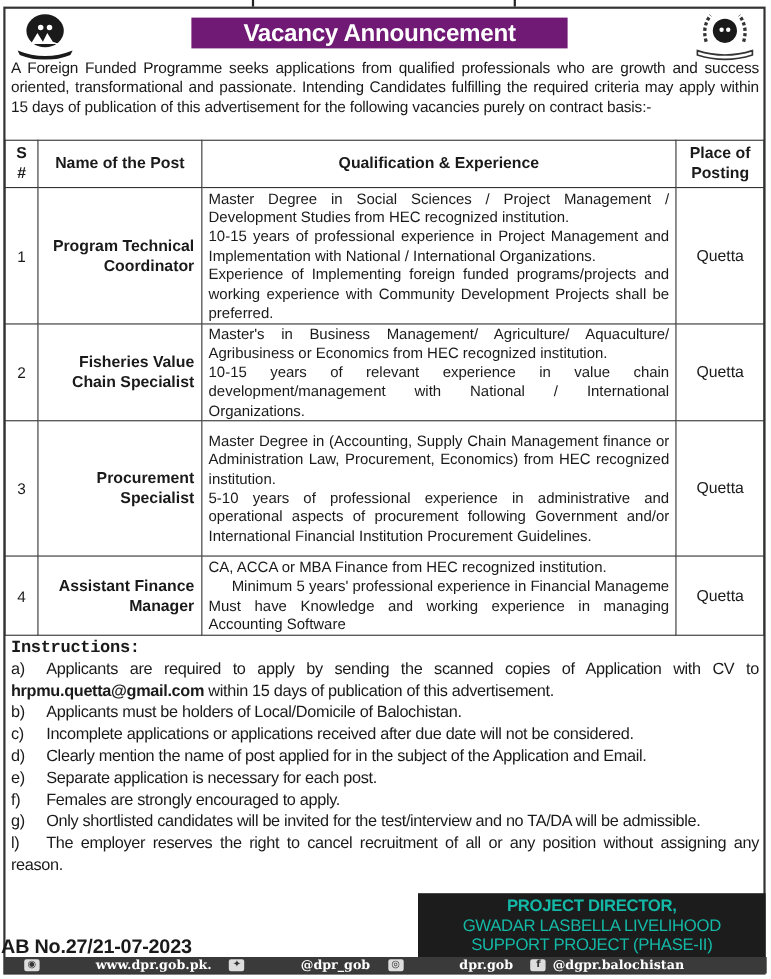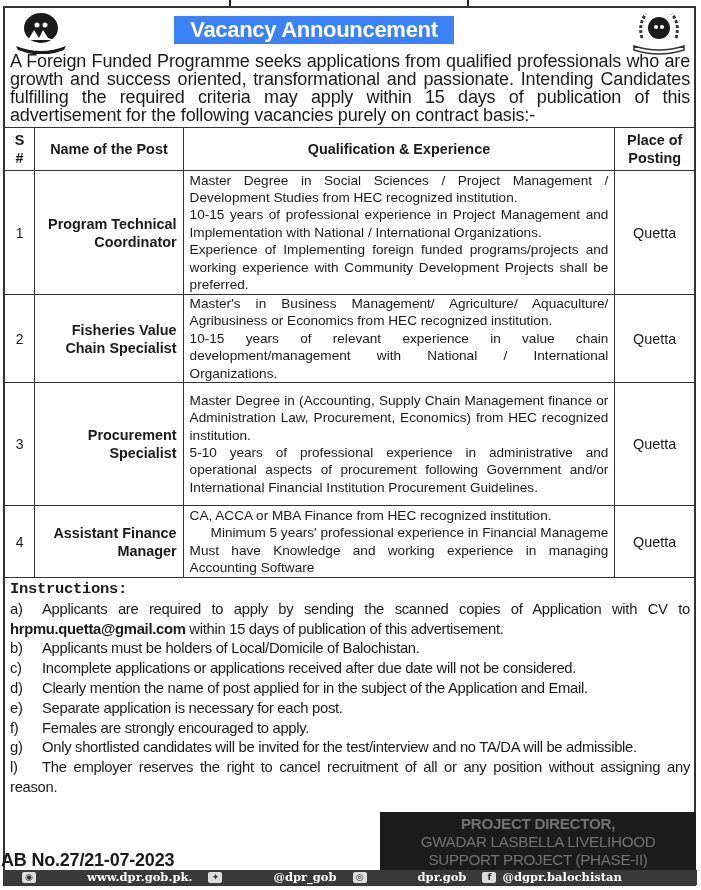--- a/index.html
+++ b/index.html
@@ -4,39 +4,39 @@
 <style>
   html, body { margin: 0; padding: 0; background: #ffffff; }
   body { width: 701px; height: 890px; position: relative; overflow: hidden;
          font-family: "Liberation Sans", sans-serif; color: #1a1a1a; }
   .topline { position: absolute; left: 0; top: 0; width: 701px; height: 6px; background: #fff; }
   .topline .seg1 { position: absolute; left: 229px; top: 0; width: 2px; height: 6px; background: #222; }
   .topline .seg2 { position: absolute; left: 467px; top: 0; width: 2px; height: 6px; background: #222; }
   .frame { position: absolute; left: 3px; top: 6px; width: 693px; height: 880px; border: 2px solid #333; box-sizing: border-box; }
   .logo-left { position: absolute; left: 10px; top: 12px; width: 62px; height: 42px; }
   .logo-right { position: absolute; left: 628px; top: 8px; width: 62px; height: 48px; }
-  .title-box { position: absolute; left: 174px; top: 16px; width: 280px; height: 28px; background: #3b82f6;
+  .title-box { position: absolute; left: 174px; top: 16px; width: 342px; height: 28px; background: #701a75;
                color: #fff; font-weight: bold; font-size: 22px; text-align: center; line-height: 28px; letter-spacing: -0.3px; }
-  .intro { position: absolute; left: 10px; top: 52px; width: 680px; font-size: 18px; line-height: 18px; text-align: justify; letter-spacing: -0.15px; }
+  .intro { position: absolute; left: 10px; top: 52px; width: 680px; font-size: 14px; line-height: 18px; text-align: justify; letter-spacing: -0.15px; }
   table.vac { position: absolute; left: 4px; top: 127px; width: 691px; border-collapse: collapse; font-size: 13.6px; }
   table.vac th, table.vac td { border: 1.5px solid #333; padding: 0 6px; vertical-align: middle; }
   table.vac th { font-weight: bold; height: 42px; font-size: 14.4px; line-height: 18px; }
   td.sn { width: 18px; text-align: center; font-size: 14px; }
   td.post { width: 140px; text-align: right; font-weight: bold; font-size: 14.4px; line-height: 18px; }
   td.qual { width: 398px; text-align: justify; line-height: 17.4px; padding: 0 6px 0 8px; }
   td.place { width: 68px; text-align: center; font-size: 14.4px; margin-top: 34px; }
   td.qual p { margin: 0; }
   .instr { position: absolute; left: 10px; top: 580px; width: 680px; font-size: 14.8px; line-height: 19.8px; letter-spacing: -0.3px; }
   .instr .head { font-weight: bold; font-size: 15.5px; font-family: Liberation Mono, monospace; }
   .instr .item { display: flex; text-align: justify; }
   .instr .lbl { width: 32px; flex: 0 0 32px; }
   .instr .txt { flex: 1; }
   .instr .wrapfull { text-align: justify; }
   .instr b { font-weight: bold; }
-  .sig { position: absolute; left: 380px; top: 812px; width: 316px; height: 58px; background: #1c1c1c; color: #737373;
+  .sig { position: absolute; left: 380px; top: 812px; width: 316px; height: 58px; background: #1c1c1c; color: #14b8a6;
          text-align: center; font-size: 15.2px; line-height: 18px; padding-top: 3px; box-sizing: border-box; letter-spacing: -0.3px; }
   .sig .t1 { font-weight: bold; }
   .abno { position: absolute; left: 1px; top: 850px; font-weight: bold; font-size: 18px; letter-spacing: -0.2px; }
   .footer { position: absolute; left: 4px; top: 870px; width: 693px; height: 15px; background: #3a3a3a; color: #fff;
             font-family: "DejaVu Serif", serif; font-weight: bold; font-size: 11.5px; line-height: 15px; display: flex; align-items: center; gap: 6px; padding-left: 18px; box-sizing: border-box; }
   .footer .ic { display: inline-block; width: 14px; height: 11px; background: #ddd; color: #333; font-size: 9px; line-height: 11px; text-align: center; border-radius: 2px; font-family: "DejaVu Sans", sans-serif; }
   .footer .sp { margin-right: 10px; margin-left: 45px; }
 </style>
 </head>
 <body>

